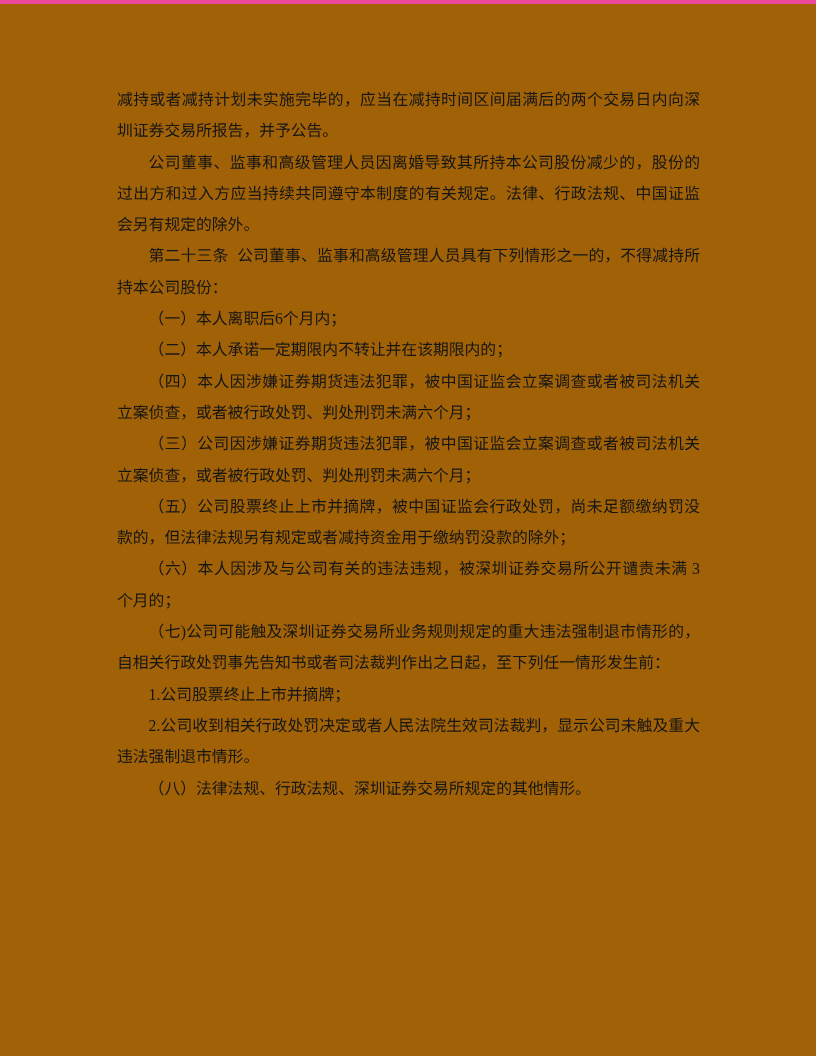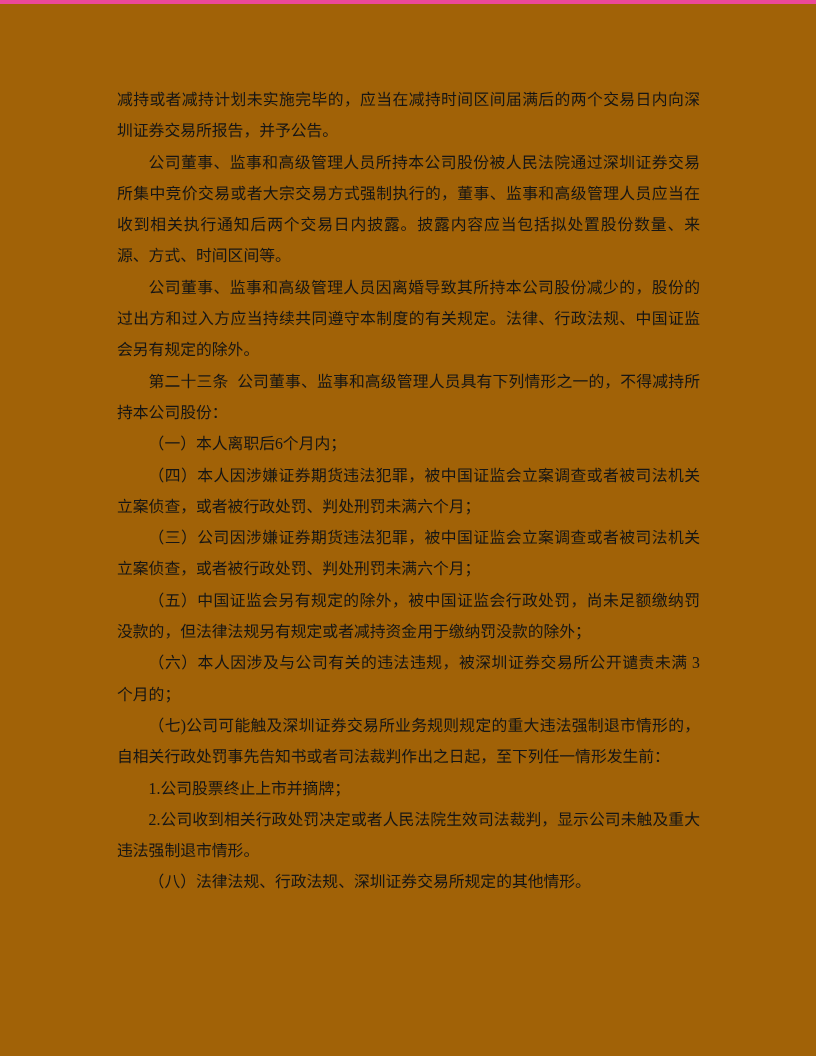--- a/index.html
+++ b/index.html
@@ -40,28 +40,28 @@
     font-weight: normal;
     margin-right: 0.55em;
   }
 </style>
 </head>
 <body>
 
 <div class="page">
   <div class="text-block">
     <p>减持或者减持计划未实施完毕的，应当在减持时间区间届满后的两个交易日内向深圳证券交易所报告，并予公告。</p>
-    <p class="indent">公司董事、监事和高级管理人员所持本公司股份被人民法院通过深圳证券交易所集中竞价交易或者大宗交易方式强制执行的，董事、监事和高级管理人员应当在收到相关执行通知后两个交易日内披露。披露内容应当包括拟处置股份数量、来源、方式、时间区间等。</p>
     <p class="indent">公司董事、监事和高级管理人员因离婚导致其所持本公司股份减少的，股份的过出方和过入方应当持续共同遵守本制度的有关规定。法律、行政法规、中国证监会另有规定的除外。</p>
     <p class="indent">
       <span class="article-lead">第二十三条</span><span>公司董事、监事和高级管理人员具有下列情形之一的，不得减持所持本公司股份：</span>
     </p>
     <p class="indent">（一）本人离职后6个月内；</p>
+    <p class="indent">（二）本人承诺一定期限内不转让并在该期限内的；</p>
     <p class="indent">（四）本人因涉嫌证券期货违法犯罪，被中国证监会立案调查或者被司法机关立案侦查，或者被行政处罚、判处刑罚未满六个月；</p>
     <p class="indent">（三）公司因涉嫌证券期货违法犯罪，被中国证监会立案调查或者被司法机关立案侦查，或者被行政处罚、判处刑罚未满六个月；</p>
-    <p class="indent">（五）中国证监会另有规定的除外，被中国证监会行政处罚，尚未足额缴纳罚没款的，但法律法规另有规定或者减持资金用于缴纳罚没款的除外；</p>
+    <p class="indent">（五）公司股票终止上市并摘牌，被中国证监会行政处罚，尚未足额缴纳罚没款的，但法律法规另有规定或者减持资金用于缴纳罚没款的除外；</p>
     <p class="indent">（六）本人因涉及与公司有关的违法违规，被深圳证券交易所公开谴责未满 3 个月的；</p>
     <p class="indent">（七)公司可能触及深圳证券交易所业务规则规定的重大违法强制退市情形的，自相关行政处罚事先告知书或者司法裁判作出之日起，至下列任一情形发生前：</p>
     <p class="indent">1.公司股票终止上市并摘牌；</p>
     <p class="indent">2.公司收到相关行政处罚决定或者人民法院生效司法裁判，显示公司未触及重大违法强制退市情形。</p>
     <p class="indent">（八）法律法规、行政法规、深圳证券交易所规定的其他情形。</p>
   </div>
 </div>
 
 </body></html>

